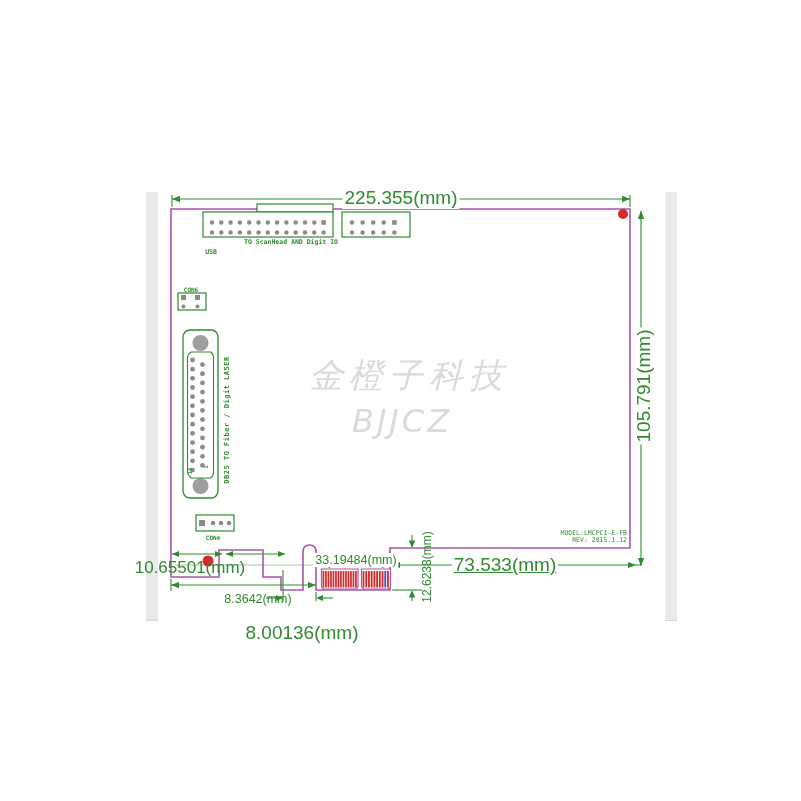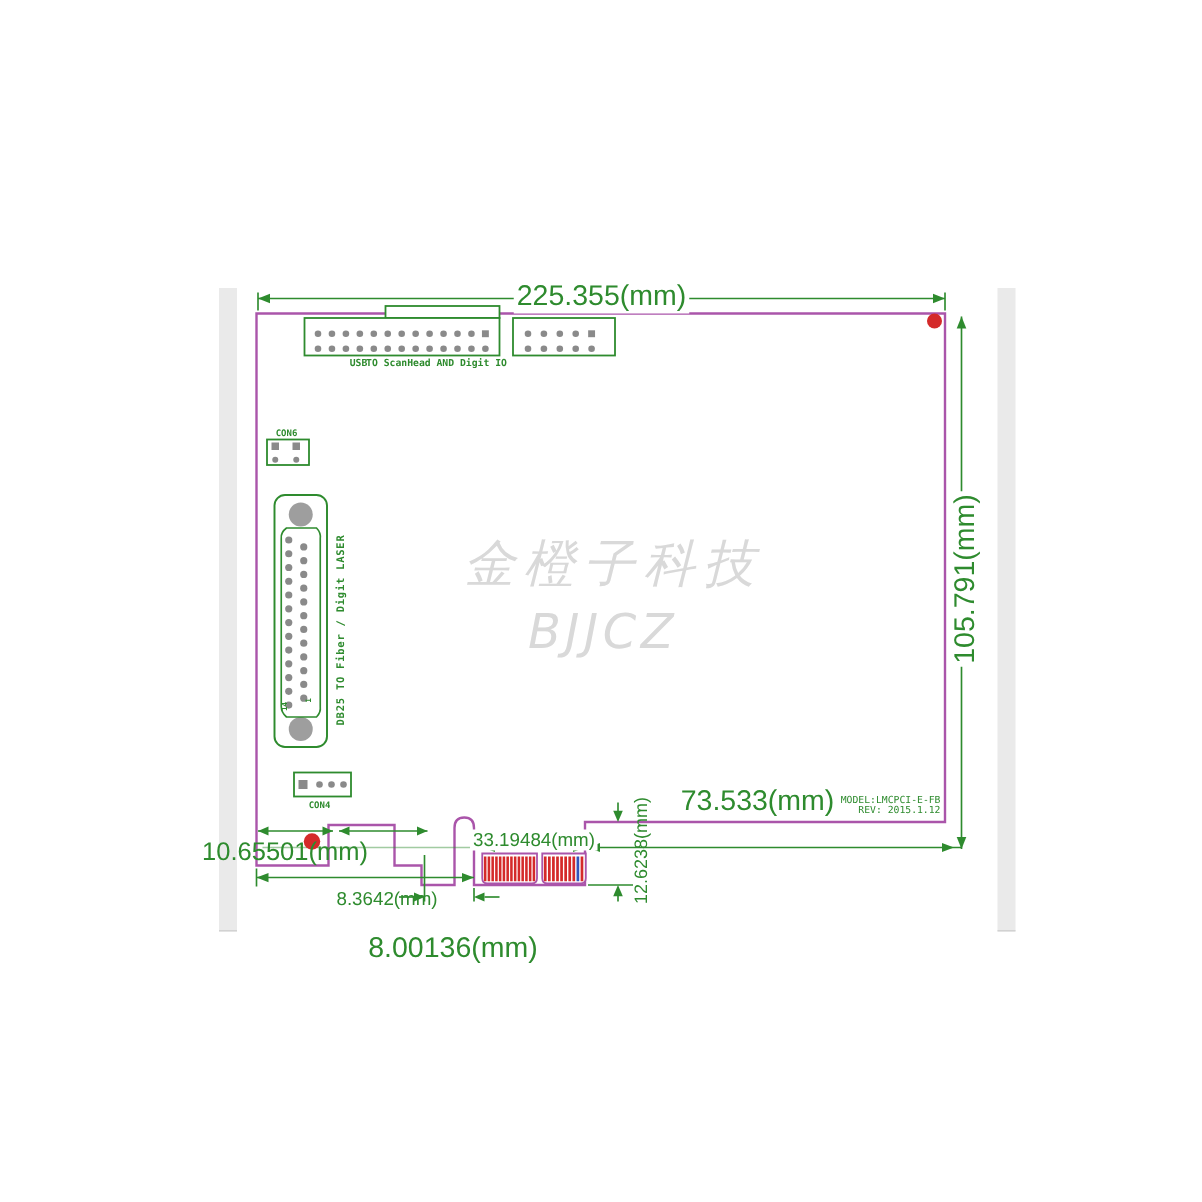--- a/index.html
+++ b/index.html
@@ -199,23 +199,23 @@
     <circle cx="208" cy="561" r="5.5" fill="#D42A2A"></circle>
   </svg>
 
   <div class="txt dim-lg bgw" style="left:401px;top:198px;">225.355(mm)</div>
   <div class="txt dim-lg bgw rot" style="left:644px;top:386px;">105.791(mm)</div>
   <div class="txt dim-md" style="left:190px;top:568px;">10.65501(mm)</div>
   <div class="txt dim-sm" style="left:258px;top:599px;">8.3642(mm)</div>
   <div class="txt dim-lg" style="left:302px;top:633px;">8.00136(mm)</div>
   <div class="txt dim-sm bgw" style="left:356px;top:560px;">33.19484(mm)</div>
   <div class="txt rot" style="left:427px;top:567px;font-size:12px;">12.6238(mm)</div>
-  <div class="txt dim-lg bgw" style="left:505px;top:535px;">73.533(mm)</div>
-
-  <div class="txt silk" style="left:211px;top:242px;margin-left:28px;">USB</div>
+  <div class="txt dim-lg bgw" style="left:505px;top:565px;text-decoration:underline;">73.533(mm)</div>
+
+  <div class="txt silk" style="left:211px;top:252px;">USB</div>
   <div class="txt silk" style="left:291px;top:242px;">TO ScanHead AND Digit IO</div>
   <div class="txt silk" style="left:191px;top:289px;font-size:6px;">CON6</div>
   <div class="txt silk" style="left:213px;top:537px;font-size:6px;">CON4</div>
   <div class="txt silk rot" style="left:227px;top:420px;font-size:7px;letter-spacing:0.5px;">DB25  TO Fiber / Digit LASER</div>
   <div class="txt silk5 rot" style="left:190px;top:471px;">14</div>
   <div class="txt silk5 rot" style="left:206px;top:467px;">1</div>
 
   <div class="model" style="right:174px;top:530px;">
     <div>MODEL:LMCPCI-E-FB</div>
     <div>REV: 2015.1.12</div>

